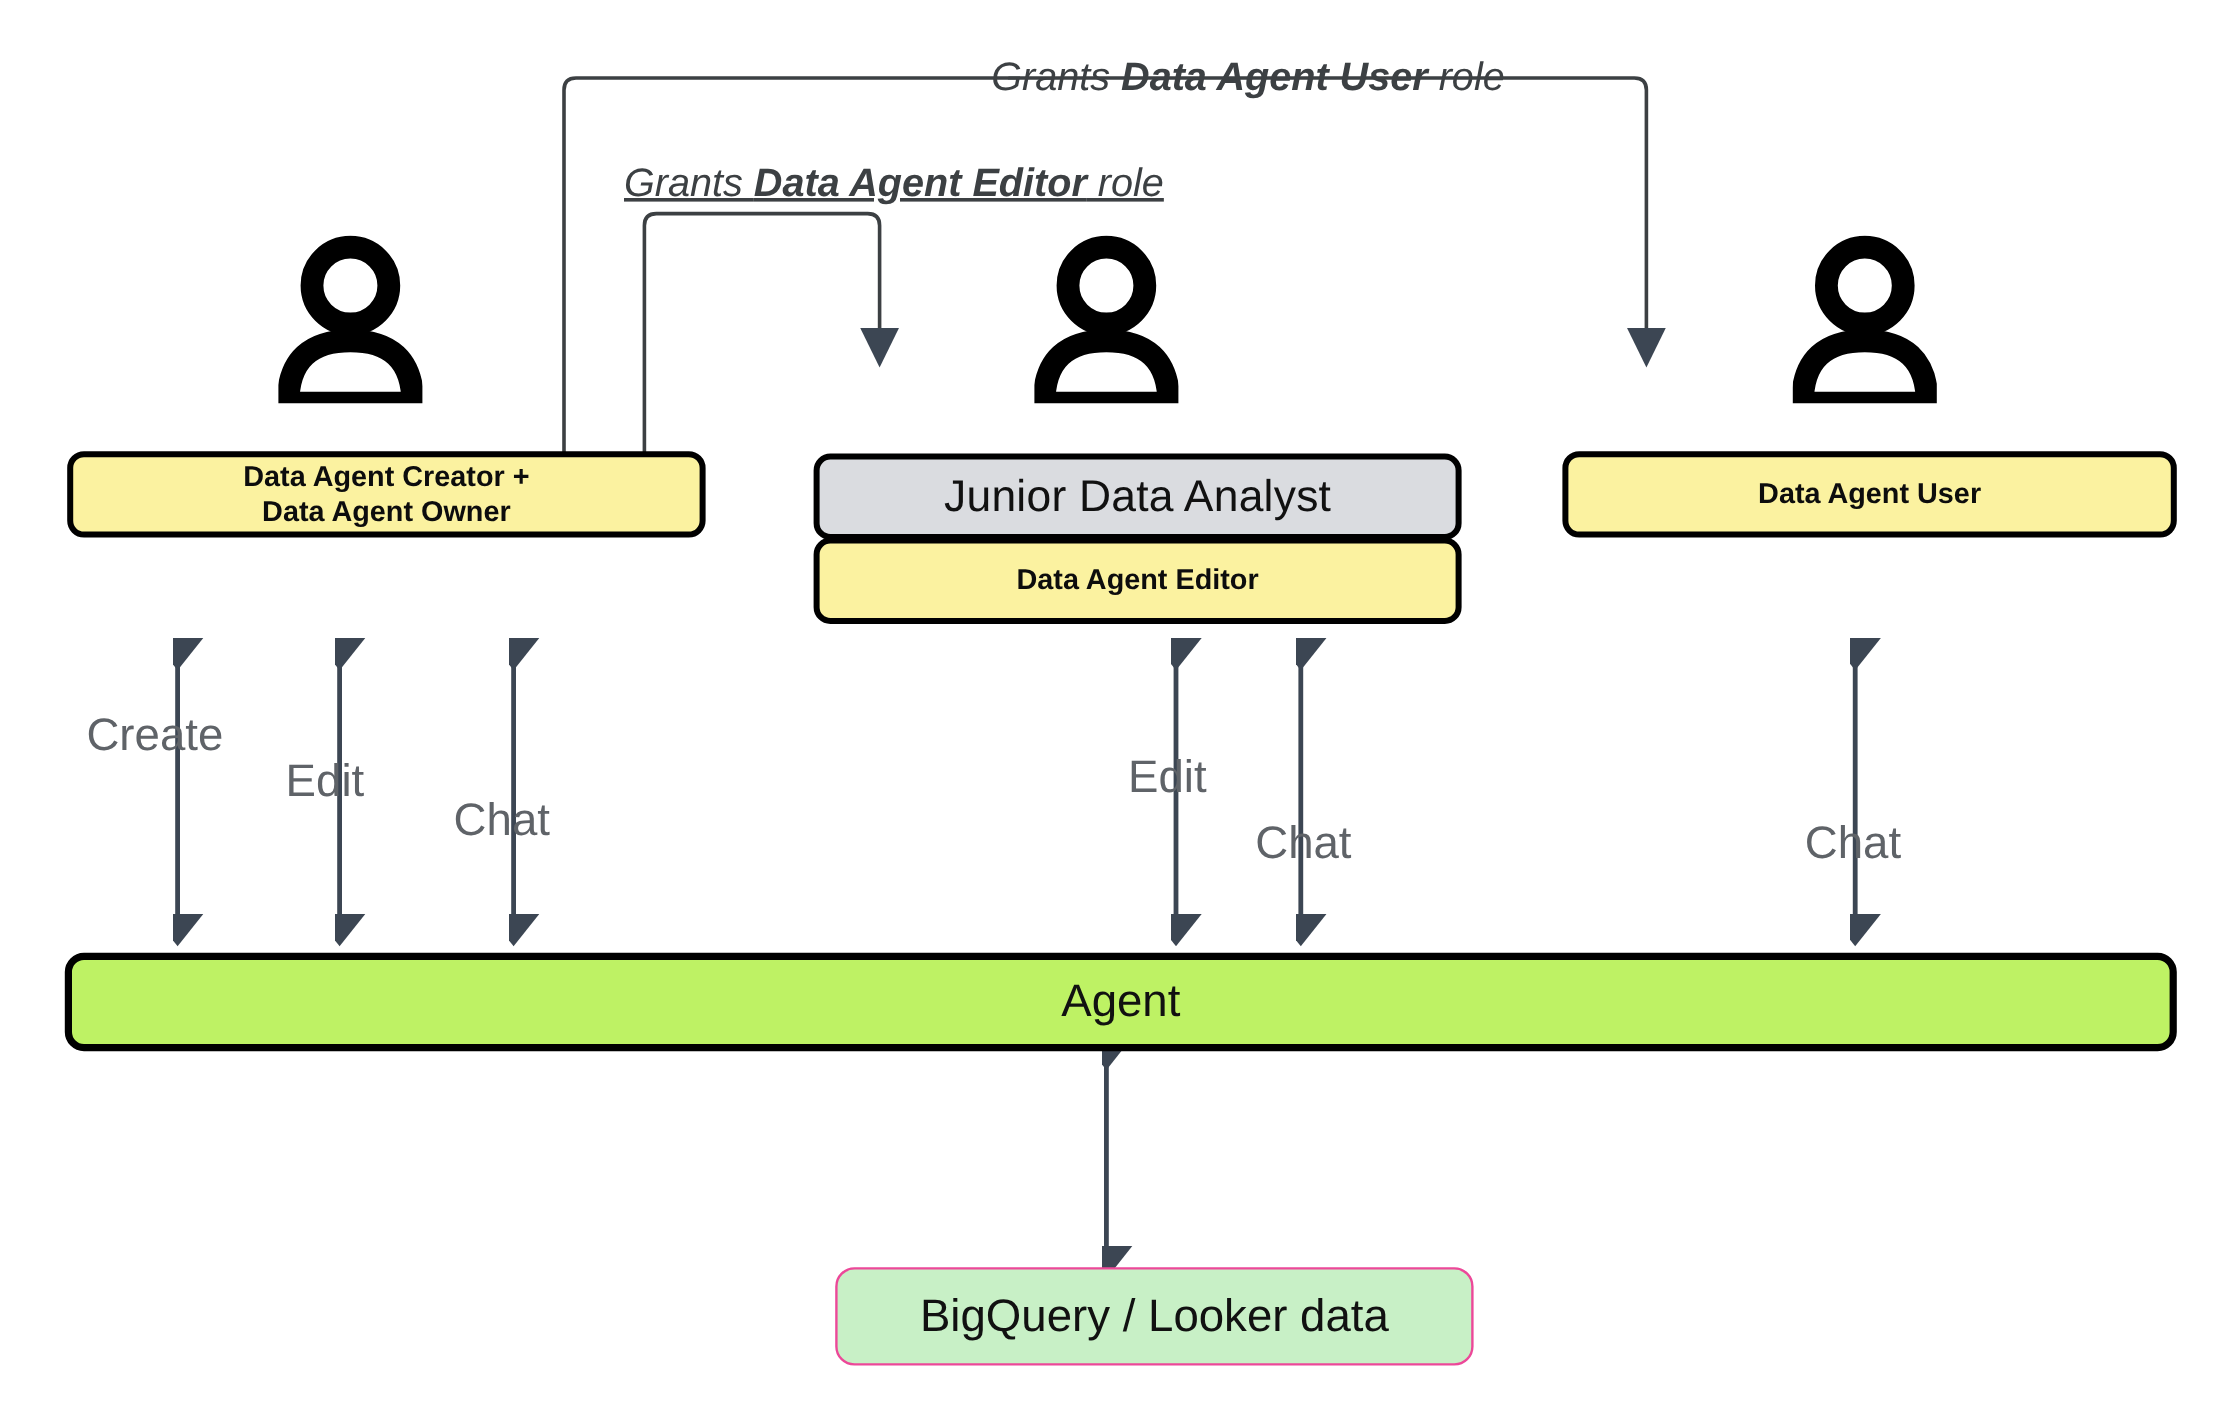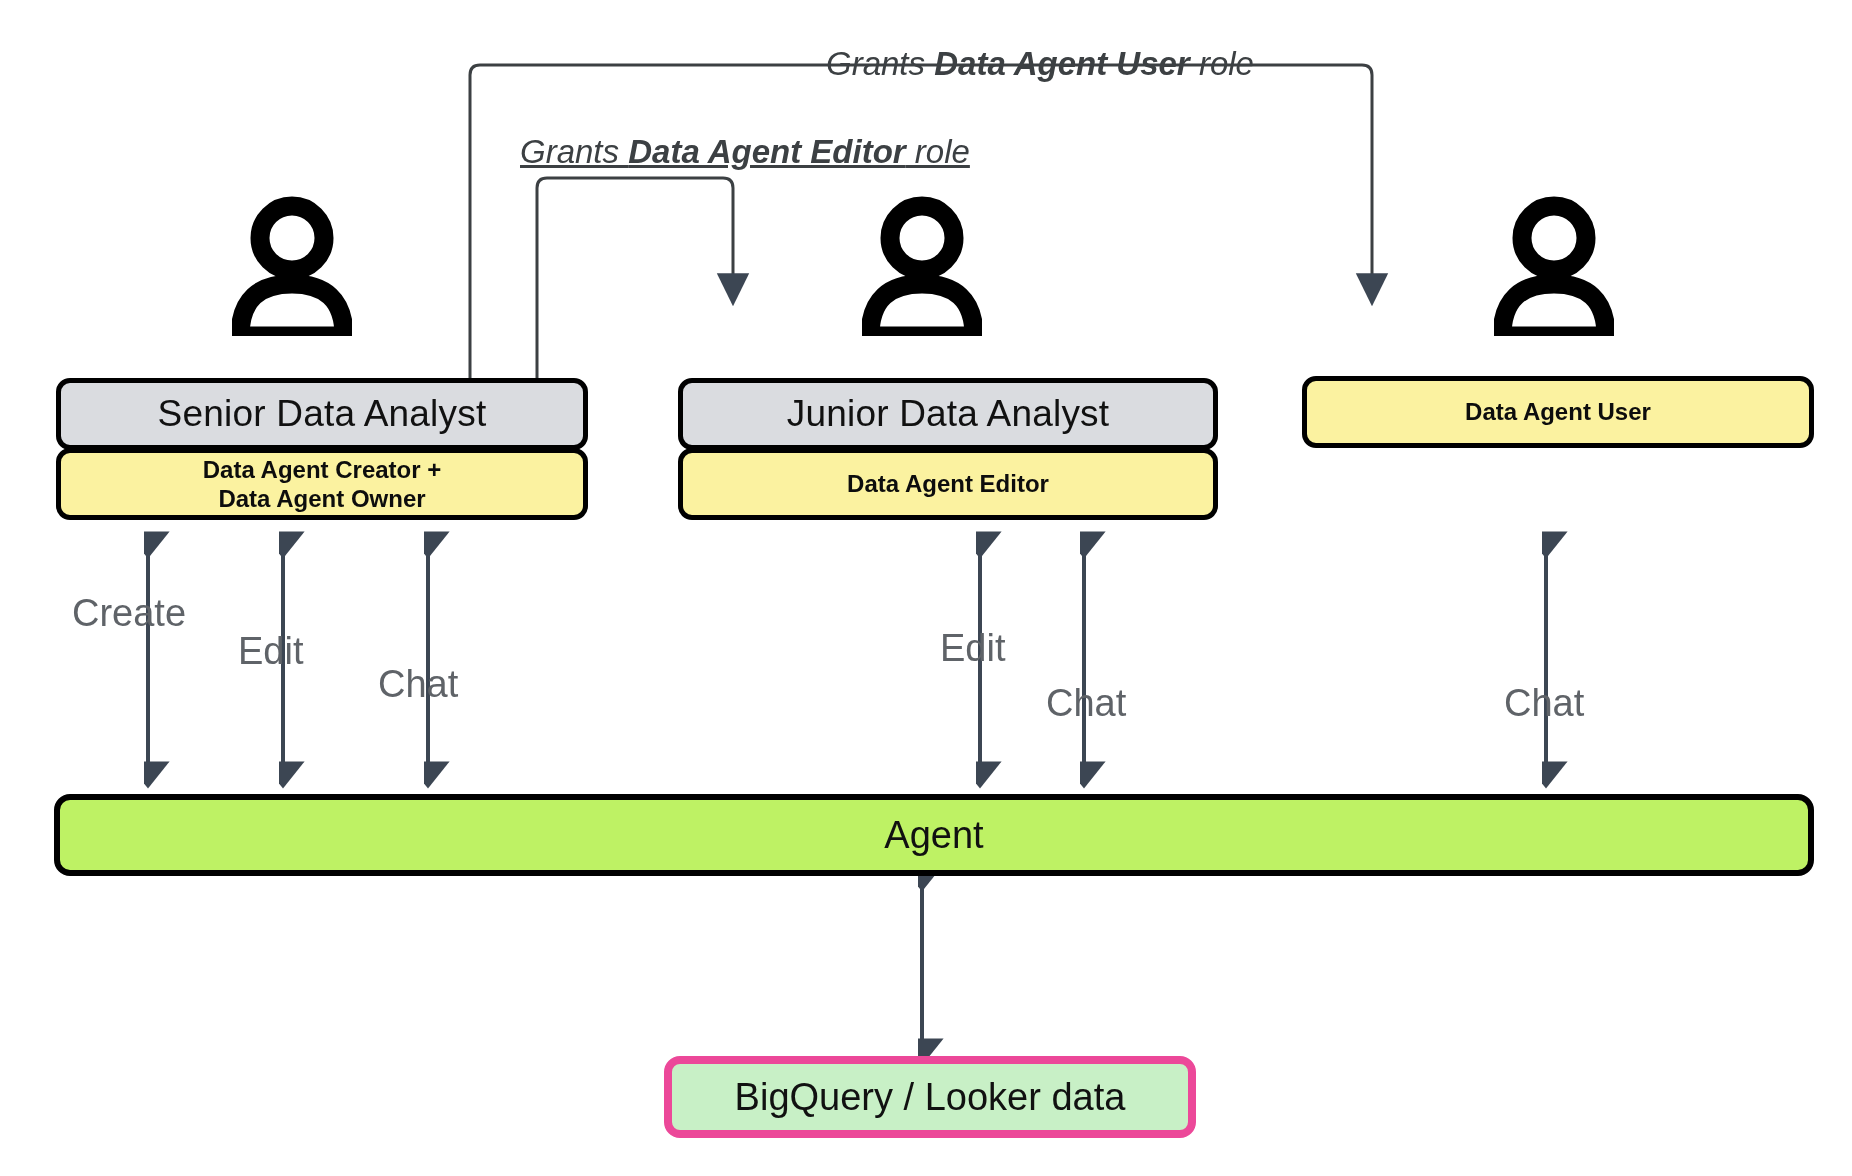--- a/index.html
+++ b/index.html
@@ -78,27 +78,28 @@
     display: flex;
     align-items: center;
     justify-content: center;
     font-size: 38px;
     color: #111111;
   }
   .bar-data {
     position: absolute;
     box-sizing: border-box;
     background: #c8f0c6;
-    border: 8px solid #ec4899;
+    border: 2px solid #ec4899;
     border-radius: 16px;
     display: flex;
     align-items: center;
     justify-content: center;
     font-size: 38px;
     color: #111111;
+    margin-left: 32px;
   }
 
   
   .flow-label {
     position: absolute;
     font-size: 38px;
     color: #5f6368;
     white-space: nowrap;
   }
   .grant-label {
@@ -182,23 +183,20 @@
   </div>
 
   <div class="grant-label" style="left:826px; top:20px;margin-top:25px;">
     <span>Grants </span><b>Data Agent User</b><span> role</span>
   </div>
   <div class="grant-label" style="left:520px; top:133px;text-decoration:underline;">
     <span>Grants </span><b>Data Agent Editor</b><span> role</span>
   </div>
 
   <div class="role-col" style="left:56px; top:378px; width:532px;">
-    <div class="box box-title">
-      <span>Senior Data Analyst</span>
-    </div>
     <div class="box box-role">
       <span class="two-line">Data Agent Creator +
 Data Agent Owner</span>
     </div>
   </div>
 
   <div class="role-col" style="left:678px; top:378px; width:540px;">
     <div class="box box-title">
       <span>Junior Data Analyst</span>
     </div>

